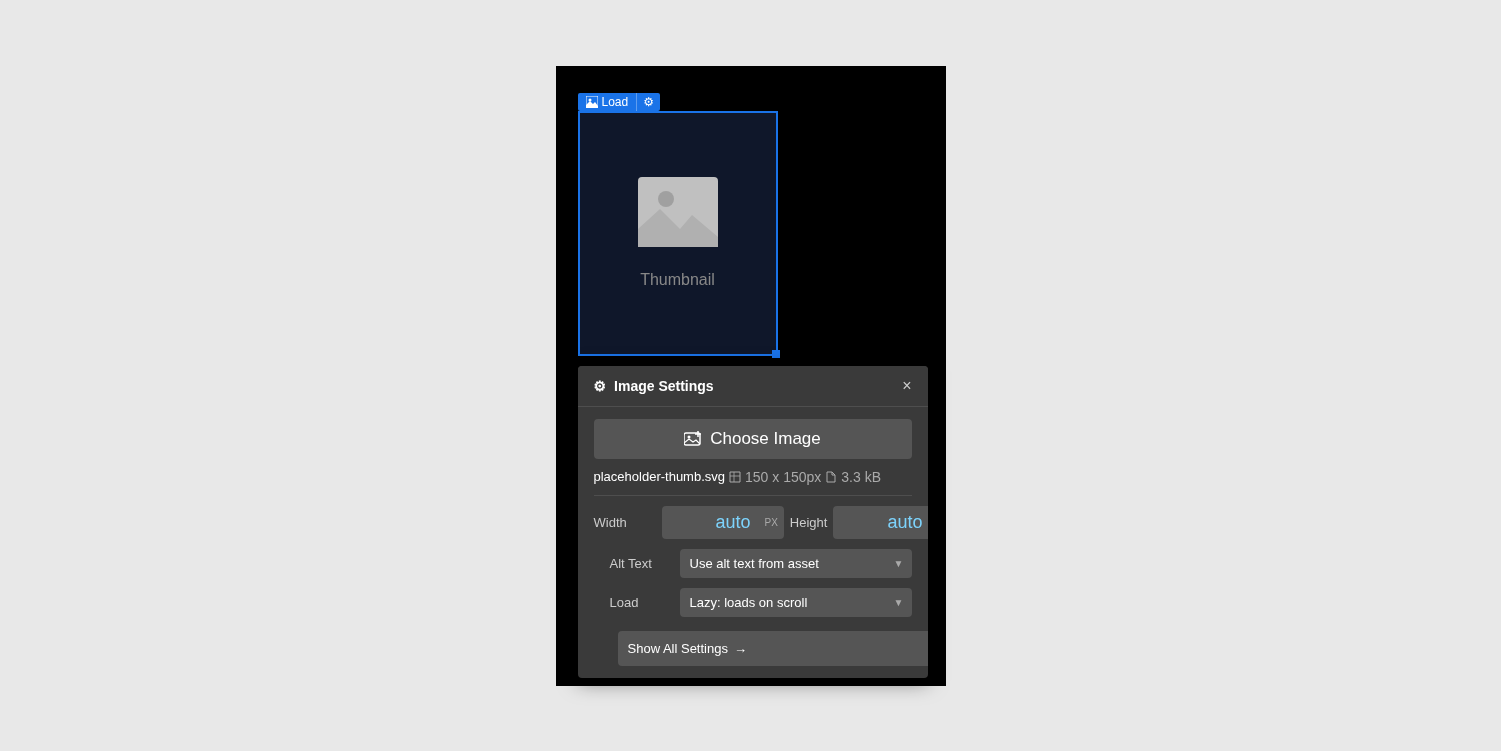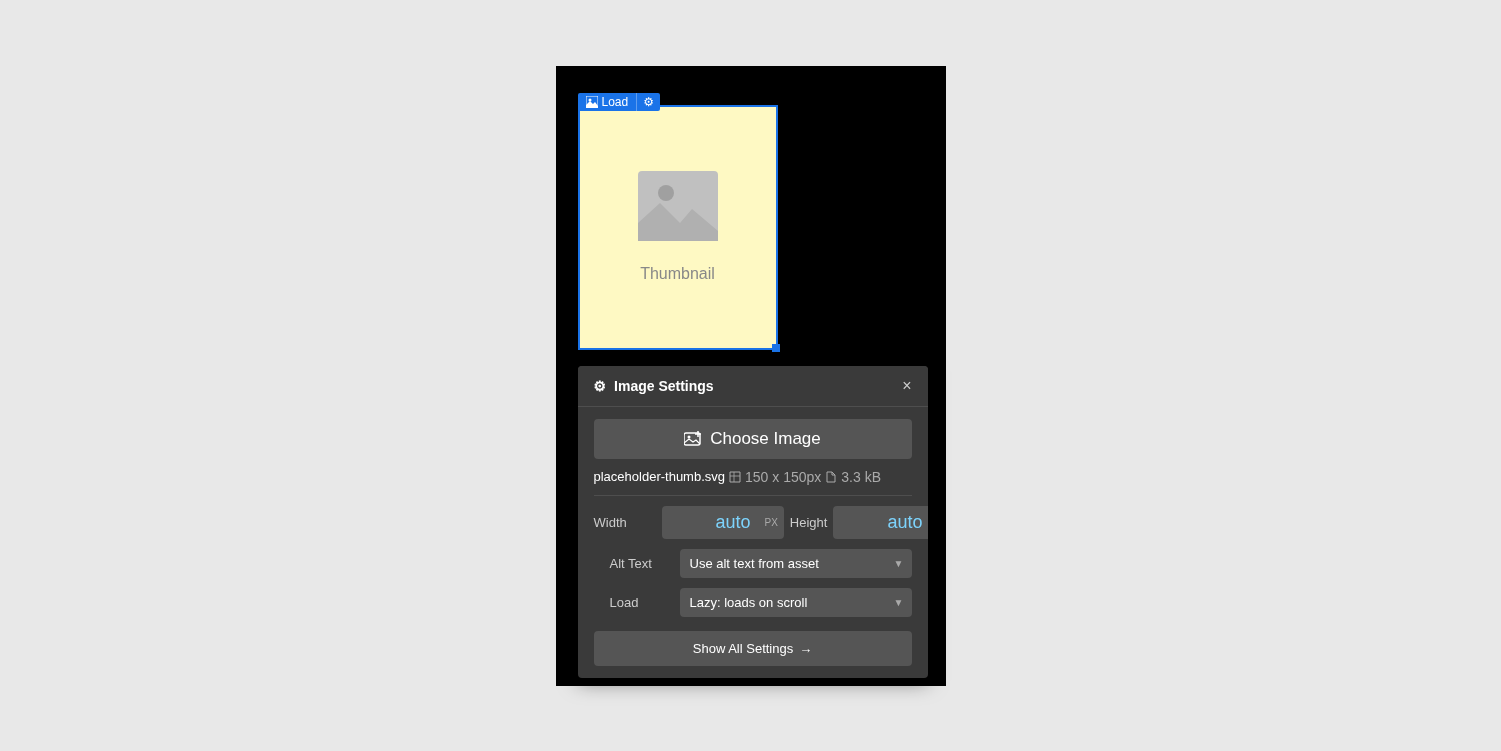--- a/index.html
+++ b/index.html
@@ -54,25 +54,25 @@
       padding: 2px 6px;
       font-size: 12px;
       cursor: pointer;
       border-left: 1px solid rgba(255,255,255,0.3);
       border-radius: 0 2px 2px 0;
     }
 
     
     .thumbnail-block {
       position: absolute;
-      top: 39px;
+      top: 45px;
       left: 22px;
       width: 200px;
       height: 245px;
-      background: #fef9c3;
+      background: #0f172a;
       border: 2px solid #1a73e8;
       display: flex;
       flex-direction: column;
       align-items: center;
       justify-content: center;
       gap: 24px;
     }
 
     .thumbnail-icon {
       width: 80px;
@@ -302,23 +302,23 @@
       width: 100%;
       background: #555;
       color: #fff;
       border: none;
       border-radius: 4px;
       padding: 10px;
       font-size: 13px;
       cursor: pointer;
       display: flex;
       align-items: center;
-      justify-content: center;
       gap: 6px;
       margin-top: 4px;
+      margin-left: 24px;
     }
   </style>
 </head>
 <body>
 
 <div class="canvas-area">
 
   <div class="image-block-label">
     <div class="image-label-tag">
       <svg width="12" height="12" viewBox="0 0 12 12" fill="white">

